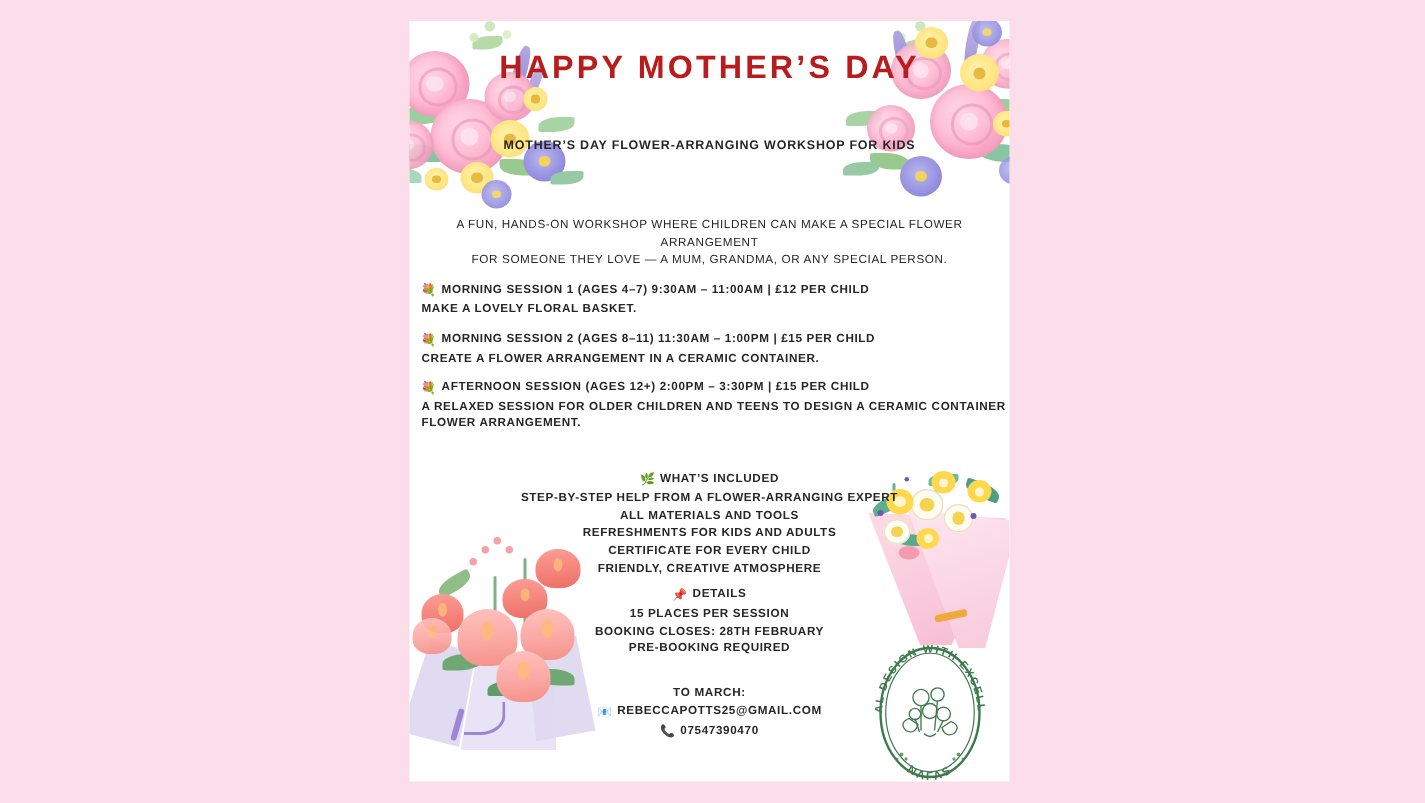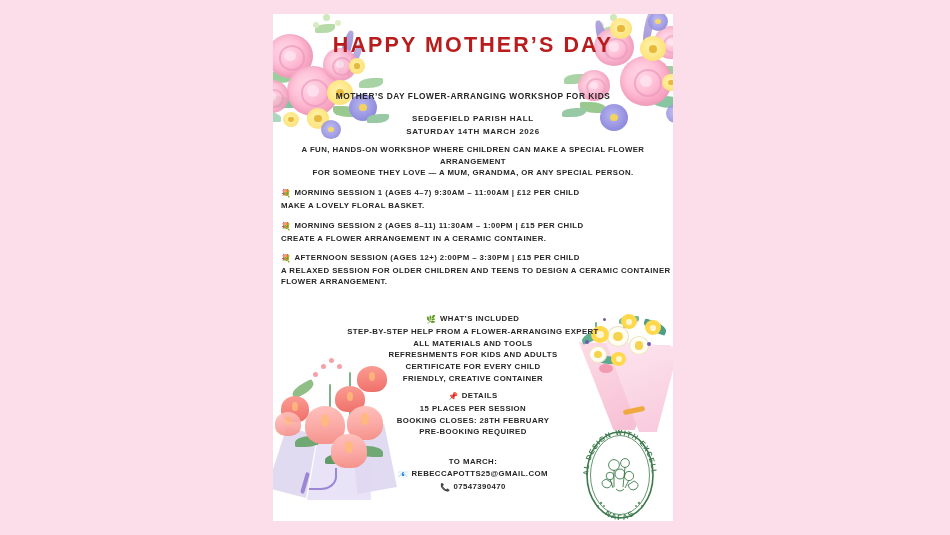--- a/index.html
+++ b/index.html
@@ -81,21 +81,21 @@
     position:absolute;left:30px;top:77px;width:340px;text-align:center;
     font-size:8.3px;font-weight:bold;letter-spacing:.55px;color:#262626;z-index:6;
   }
   .sub2{
     position:absolute;left:30px;top:98px;width:340px;text-align:center;
     font-size:8px;font-weight:bold;letter-spacing:.7px;color:#262626;line-height:13px;z-index:6;
   }
 
   .para{
     position:absolute;left:4px;width:392px;text-align:center;
-    font-size:7.8px;font-weight:bold;letter-spacing:.42px;color:#262626;line-height:11.6px;z-index:6;
+    font-size:7.8px;font-weight:normal;letter-spacing:.42px;color:#262626;line-height:11.6px;z-index:6;
   }
   #intro{top:130px;}
 
   .sess{position:absolute;left:8px;width:392px;text-align:left;z-index:6;}
   .sess .hd{font-size:7.8px;font-weight:bold;letter-spacing:.42px;color:#262626;line-height:11.6px;}
   .sess .ds{font-size:7.8px;font-weight:bold;letter-spacing:.42px;color:#262626;line-height:11.6px;}
   #s1{top:173px;}
   #s2{top:206px;}
   #s3{top:238px;}
 
@@ -241,24 +241,20 @@
       <div class="dot" style="left:42px;top:6px; width:3px;height:3px;background:#6a5ab8;"></div>
       <div class="dot" style="left:38px;top:52px;width:14px;height:9px;background:#f39ab0;border-radius:50%;"></div>
 
       <div class="stem" style="left:62px;top:96px;width:22px;height:5px;background:#f0a93c;border-radius:3px;transform:rotate(-12deg);"></div>
     </div>
 
     <div id="title">HAPPY MOTHER’S DAY</div>
 
     <div class="sub1">MOTHER’S DAY FLOWER-ARRANGING WORKSHOP FOR KIDS</div>
 
-    <div class="sub2">
-      <div>SEDGEFIELD PARISH HALL</div>
-      <div>SATURDAY 14TH MARCH 2026</div>
-    </div>
 
     <div class="para" id="intro">
       <div>A FUN, HANDS-ON WORKSHOP WHERE CHILDREN CAN MAKE A SPECIAL FLOWER ARRANGEMENT</div>
       <div>FOR SOMEONE THEY LOVE — A MUM, GRANDMA, OR ANY SPECIAL PERSON.</div>
     </div>
 
     <div class="sess" id="s1">
       <div class="hd"><span class="ico">💐</span><span>MORNING SESSION 1 (AGES 4–7) 9:30AM – 11:00AM | £12 PER CHILD</span></div>
       <div class="ds">MAKE A LOVELY FLORAL BASKET.</div>
     </div>
@@ -272,21 +268,21 @@
       <div class="hd"><span class="ico">💐</span><span>AFTERNOON SESSION (AGES 12+) 2:00PM – 3:30PM | £15 PER CHILD</span></div>
       <div class="ds">A RELAXED SESSION FOR OLDER CHILDREN AND TEENS TO DESIGN A CERAMIC CONTAINER FLOWER ARRANGEMENT.</div>
     </div>
 
     <div class="blk" id="included">
       <div class="h"><span class="ico">🌿</span><span>WHAT’S INCLUDED</span></div>
       <div class="l">STEP-BY-STEP HELP FROM A FLOWER-ARRANGING EXPERT</div>
       <div class="l">ALL MATERIALS AND TOOLS</div>
       <div class="l">REFRESHMENTS FOR KIDS AND ADULTS</div>
       <div class="l">CERTIFICATE FOR EVERY CHILD</div>
-      <div class="l">FRIENDLY, CREATIVE CONTAINER</div>
+      <div class="l">FRIENDLY, CREATIVE ATMOSPHERE</div>
     </div>
 
     <div class="blk" id="details">
       <div class="h"><span class="ico">📌</span><span>DETAILS</span></div>
       <div class="l">15 PLACES PER SESSION</div>
       <div class="l">BOOKING CLOSES: 28TH FEBRUARY</div>
       <div class="l">PRE-BOOKING REQUIRED</div>
     </div>
 
     <div class="blk" id="book">

